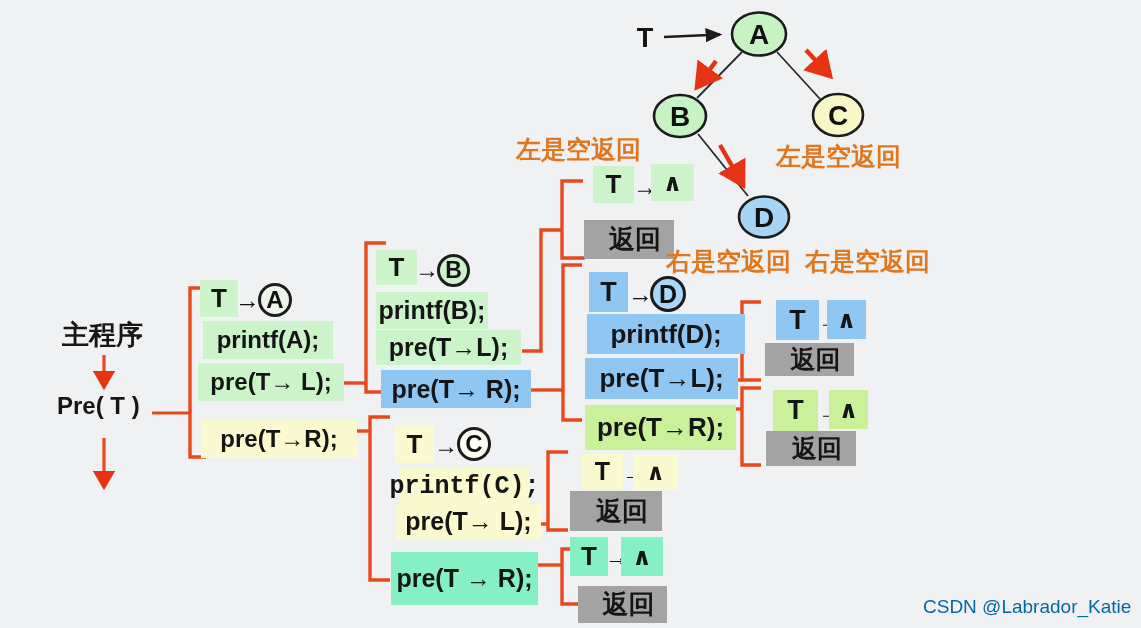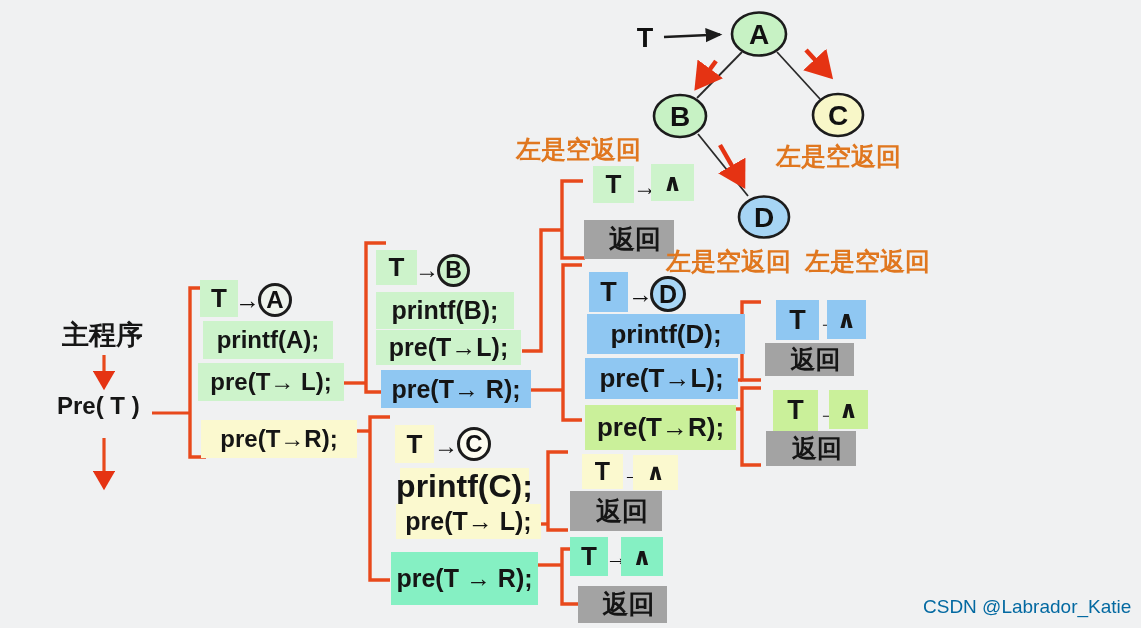--- a/index.html
+++ b/index.html
@@ -90,21 +90,21 @@
   <div class="box green" style="left:200px;top:280px;width:38px;height:37px;font-size:26px;">T</div>
   <div class="glyph" style="left:235px;top:286px;font-size:25px;">→</div>
   <div class="circle" style="left:258px;top:283px;width:28px;height:28px;font-size:24px;background:#eef3ec;">A</div>
   <div class="box green" style="left:203px;top:321px;width:130px;height:38px;font-size:24px;">printf(A);</div>
   <div class="box green" style="left:198px;top:363px;width:146px;height:38px;font-size:24px;">pre(T→ L);</div>
   <div class="box yellow" style="left:201px;top:420px;width:156px;height:38px;font-size:24px;">pre(T→R);</div>
 
   <div class="box green" style="left:376px;top:250px;width:41px;height:35px;font-size:26px;">T</div>
   <div class="glyph" style="left:415px;top:256px;font-size:24px;">→</div>
   <div class="circle" style="left:437px;top:254px;width:27px;height:27px;font-size:23px;background:#ccf2cb;">B</div>
-  <div class="box green" style="left:376px;top:292px;width:138px;height:37px;font-size:25px;">printf(B);</div>
+  <div class="box green" style="left:376px;top:292px;width:112px;height:37px;font-size:25px;">printf(B);</div>
   <div class="box green" style="left:376px;top:330px;width:145px;height:35px;font-size:25px;">pre(T→L);</div>
   <div class="box blue" style="left:381px;top:370px;width:150px;height:38px;font-size:25px;">pre(T→ R);</div>
 
   <div class="box green" style="left:593px;top:166px;width:41px;height:37px;font-size:26px;">T</div>
   <div class="glyph" style="left:633px;top:173px;font-size:24px;">→</div>
   <div class="box green" style="left:651px;top:164px;width:43px;height:37px;font-size:24px;">∧</div>
   <div class="box pink" style="left:584px;top:220px;width:78px;height:39px;font-size:26px;">返回</div>
 
   <div class="box blue" style="left:589px;top:272px;width:39px;height:40px;font-size:27px;">T</div>
   <div class="glyph" style="left:628px;top:280px;font-size:25px;">→</div>
@@ -119,33 +119,33 @@
   <div class="box pink" style="left:765px;top:343px;width:77px;height:33px;font-size:25px;">返回</div>
 
   <div class="box lime" style="left:773px;top:390px;width:45px;height:41px;font-size:27px;">T</div>
   <div class="glyph" style="left:818px;top:398px;font-size:24px;">→</div>
   <div class="box lime" style="left:829px;top:390px;width:39px;height:39px;font-size:24px;">∧</div>
   <div class="box pink" style="left:766px;top:431px;width:78px;height:35px;font-size:25px;">返回</div>
 
   <div class="box yellow" style="left:395px;top:425px;width:39px;height:38px;font-size:26px;">T</div>
   <div class="glyph" style="left:434px;top:432px;font-size:24px;">→</div>
   <div class="circle" style="left:457px;top:427px;width:28px;height:28px;font-size:24px;background:#fdfcf0;">C</div>
-  <div class="box yellow" style="left:400px;top:468px;width:129px;height:36px;font-size:32px;">printf(C);</div>
+  <div class="box yellow" style="left:400px;top:468px;width:129px;height:36px;font-size:25px;font-family:Liberation Mono, monospace;">printf(C);</div>
   <div class="box yellow" style="left:396px;top:504px;width:145px;height:35px;font-size:25px;">pre(T→ L);</div>
   <div class="box mint" style="left:391px;top:552px;width:147px;height:53px;font-size:25px;">pre(T → R);</div>
 
   <div class="box yellow" style="left:582px;top:454px;width:41px;height:35px;font-size:25px;">T</div>
   <div class="glyph" style="left:622px;top:460px;font-size:23px;">→</div>
   <div class="box yellow" style="left:633px;top:455px;width:45px;height:35px;font-size:23px;">∧</div>
   <div class="box pink" style="left:570px;top:491px;width:80px;height:40px;font-size:26px;">返回</div>
 
   <div class="box mint" style="left:570px;top:537px;width:38px;height:39px;font-size:26px;">T</div>
   <div class="glyph" style="left:605px;top:544px;font-size:23px;">→</div>
   <div class="box mint" style="left:621px;top:537px;width:42px;height:39px;font-size:24px;">∧</div>
   <div class="box pink" style="left:578px;top:586px;width:77px;height:37px;font-size:26px;">返回</div>
 
   <div class="orange" style="left:516px;top:133px;font-size:25px;">左是空返回</div>
   <div class="orange" style="left:776px;top:140px;font-size:25px;">左是空返回</div>
-  <div class="orange" style="left:666px;top:245px;font-size:25px;">左是空返回  左是空返回</div>
+  <div class="orange" style="left:666px;top:245px;font-size:25px;">右是空返回  右是空返回</div>
 
   <div class="watermark" style="left:923px;top:596px;font-size:19px;">CSDN @Labrador_Katie</div>
 
 </div>
 
 </body></html>

